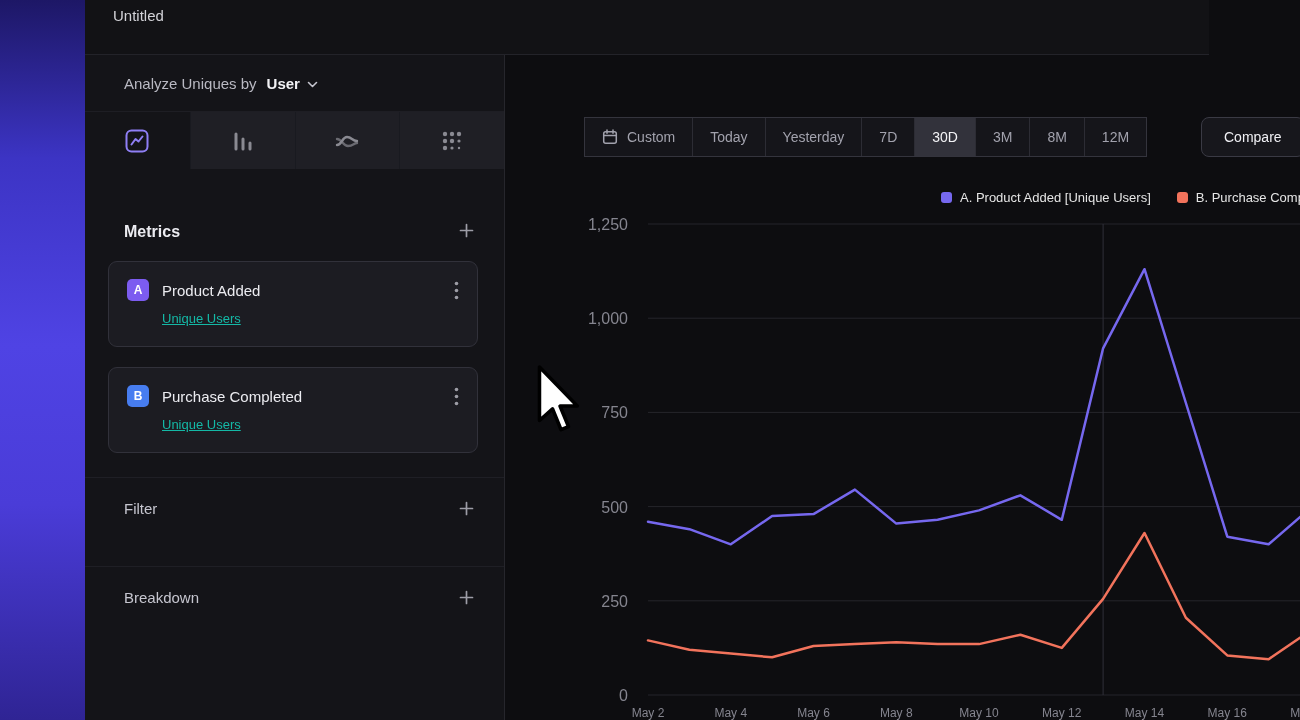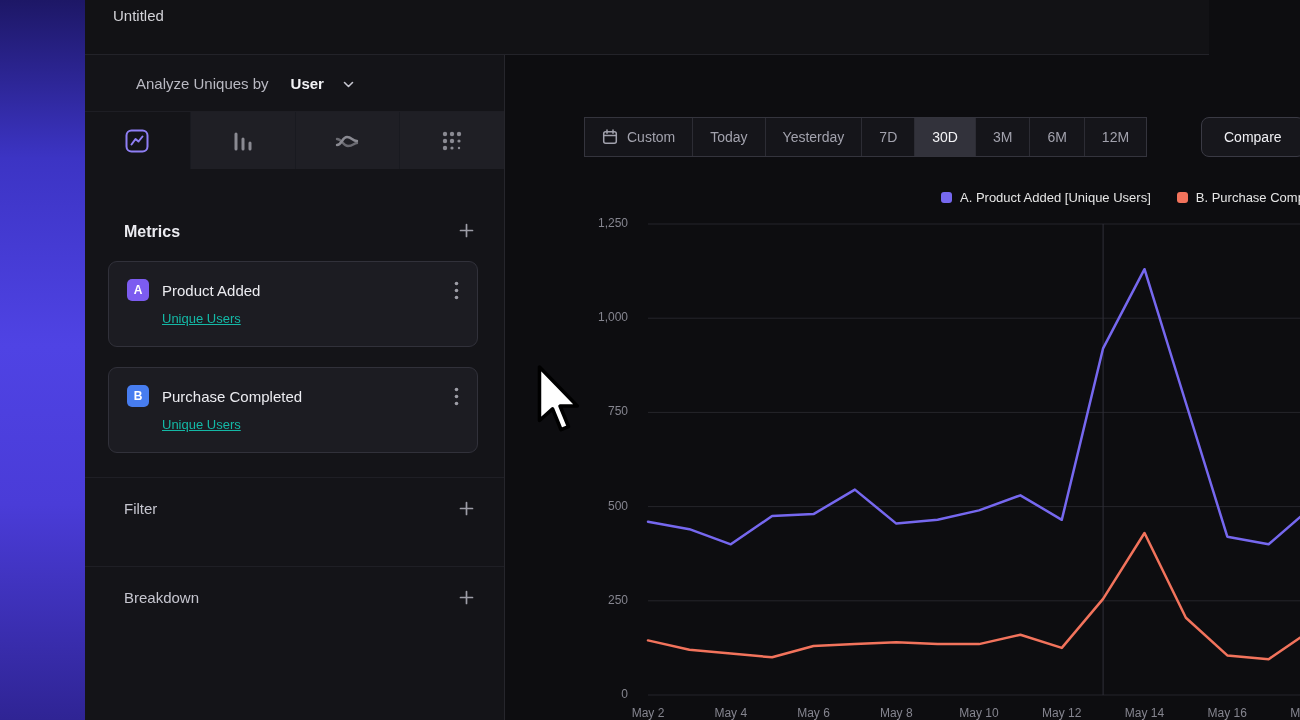--- a/index.html
+++ b/index.html
@@ -7,21 +7,21 @@
   body { font-family:"Liberation Sans","DejaVu Sans",sans-serif; background:#0d0d10; color:#e8e8ec; overflow:hidden; }
   .screen { position:relative; width:1300px; height:720px; overflow:hidden; background:#0d0d10; }
 
   .accent-strip { position:absolute; left:0; top:0; width:85px; height:720px;
     background:linear-gradient(180deg,#1d1766 0%,#3c34c4 22%,#4f43e4 48%,#4a3cd8 70%,#2f2494 100%); }
 
   .topbar { position:absolute; left:85px; top:0; width:1124px; height:55px; background:#121215; border-bottom:1px solid #232329; }
   .report-title { position:absolute; left:28px; top:7px; font-size:15px; color:#d2d2d7; }
 
   .sidebar { position:absolute; left:85px; top:55px; width:420px; height:665px; background:#141418; border-right:1px solid #26262c; }
-  .analyze-row { height:57px; display:flex; align-items:center; gap:19px; padding-left:51px; border-bottom:1px solid #1e1e24; }
+  .analyze-row { height:57px; display:flex; align-items:center; gap:7px; padding-left:39px; border-bottom:1px solid #1e1e24; }
   .analyze-label { font-size:15px; color:#b9b9c2; }
   .analyze-value { font-size:15px; font-weight:700; color:#f2f2f5; margin-left:3px; }
   .chev { margin-top:2px; }
 
   .tabs { display:flex; height:57px; }
   .tab { width:105px; display:flex; align-items:center; justify-content:center; background:#1f1f25; cursor:pointer; }
   .tab + .tab { border-left:1px solid #191a20; }
   .tab.selected { background:#141418; }
 
   .metrics-header { display:flex; align-items:flex-start; justify-content:space-between; margin:54px 30px 20px 39px; }
@@ -48,21 +48,21 @@
   .seg-item.selected { background:#32323b; color:#f3f3f6; font-weight:500; }
 
   .compare-btn { position:absolute; left:695px; top:62px; height:40px; padding:0 22px; border:1px solid #3a3a44; border-radius:8px; background:#17171c; color:#f0f0f4; font-size:14px; font-weight:500; display:flex; align-items:center; cursor:pointer; font-family:inherit; white-space:nowrap; }
 
   .legend { position:absolute; left:435px; top:135px; display:flex; gap:26px; white-space:nowrap; }
   .legend-item { display:flex; align-items:center; gap:8px; font-size:13px; color:#e5e5e5; cursor:pointer; }
   .swatch { width:11px; height:11px; border-radius:3px; display:inline-block; flex:0 0 11px; }
 
   .chart { position:absolute; left:142px; top:169px; width:662px; height:471px; }
   .chart svg { display:block; width:662px; height:471px; overflow:visible; }
-  .ytick { position:absolute; left:40px; width:82px; text-align:right; font-size:12px; color:#85858f; }
+  .ytick { position:absolute; left:40px; width:82px; text-align:right; font-size:16px; color:#85858f; }
   .xtick { position:absolute; width:64px; text-align:center; font-size:12px; color:#85858f; }
 
   .cursor { position:absolute; left:537px; top:363px; width:46px; height:74px; z-index:50; }
 </style>
 </head>
 <body>
 
 <div class="screen">
 
   <div class="accent-strip"></div>
@@ -187,21 +187,21 @@
             <line x1="11" y1="1" x2="11" y2="4.2" stroke="#a2a2ad" stroke-width="1.5" stroke-linecap="round"></line>
             <line x1="1.7" y1="6.5" x2="14.3" y2="6.5" stroke="#a2a2ad" stroke-width="1.5"></line>
           </svg>
           <span>Custom</span>
         </button>
         <button class="seg-item">Today</button>
         <button class="seg-item">Yesterday</button>
         <button class="seg-item">7D</button>
         <button class="seg-item selected">30D</button>
         <button class="seg-item">3M</button>
-        <button class="seg-item">6M</button>
+        <button class="seg-item">8M</button>
         <button class="seg-item">12M</button>
       </div>
 
     <button class="compare-btn">Compare</button>
 
     <div class="legend">
         <div class="legend-item">
           <span class="swatch" style="background: rgb(118, 104, 239);"></span>
           <span>A. Product Added [Unique Users]</span>
         </div>

